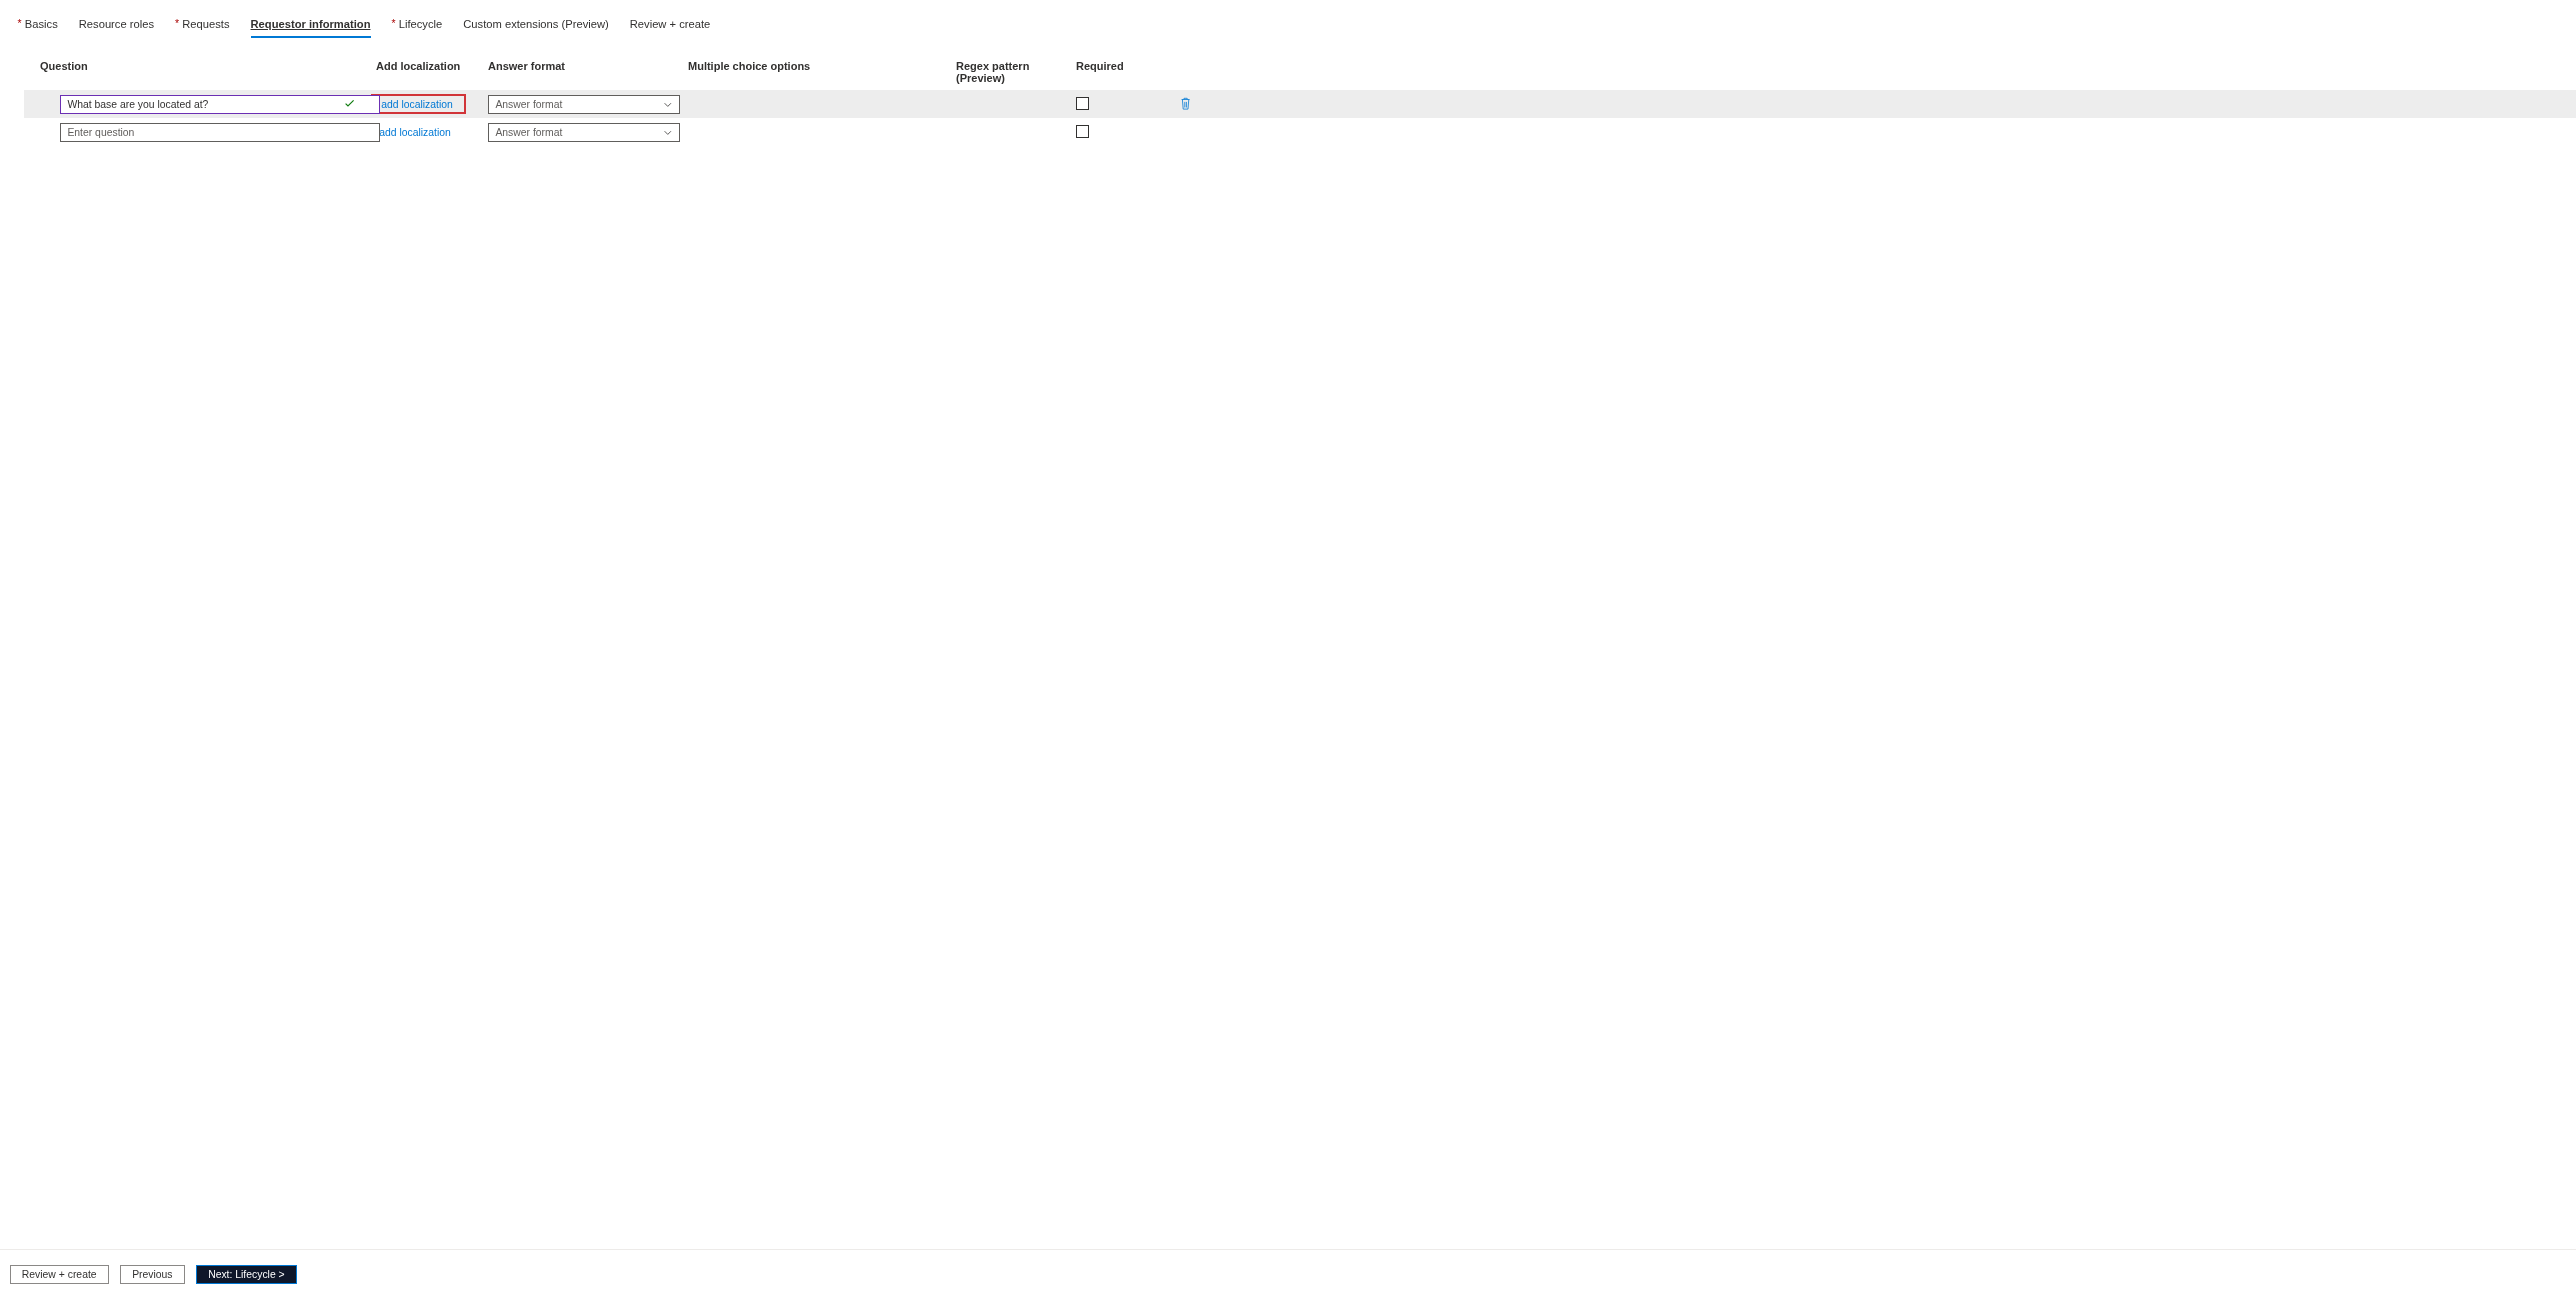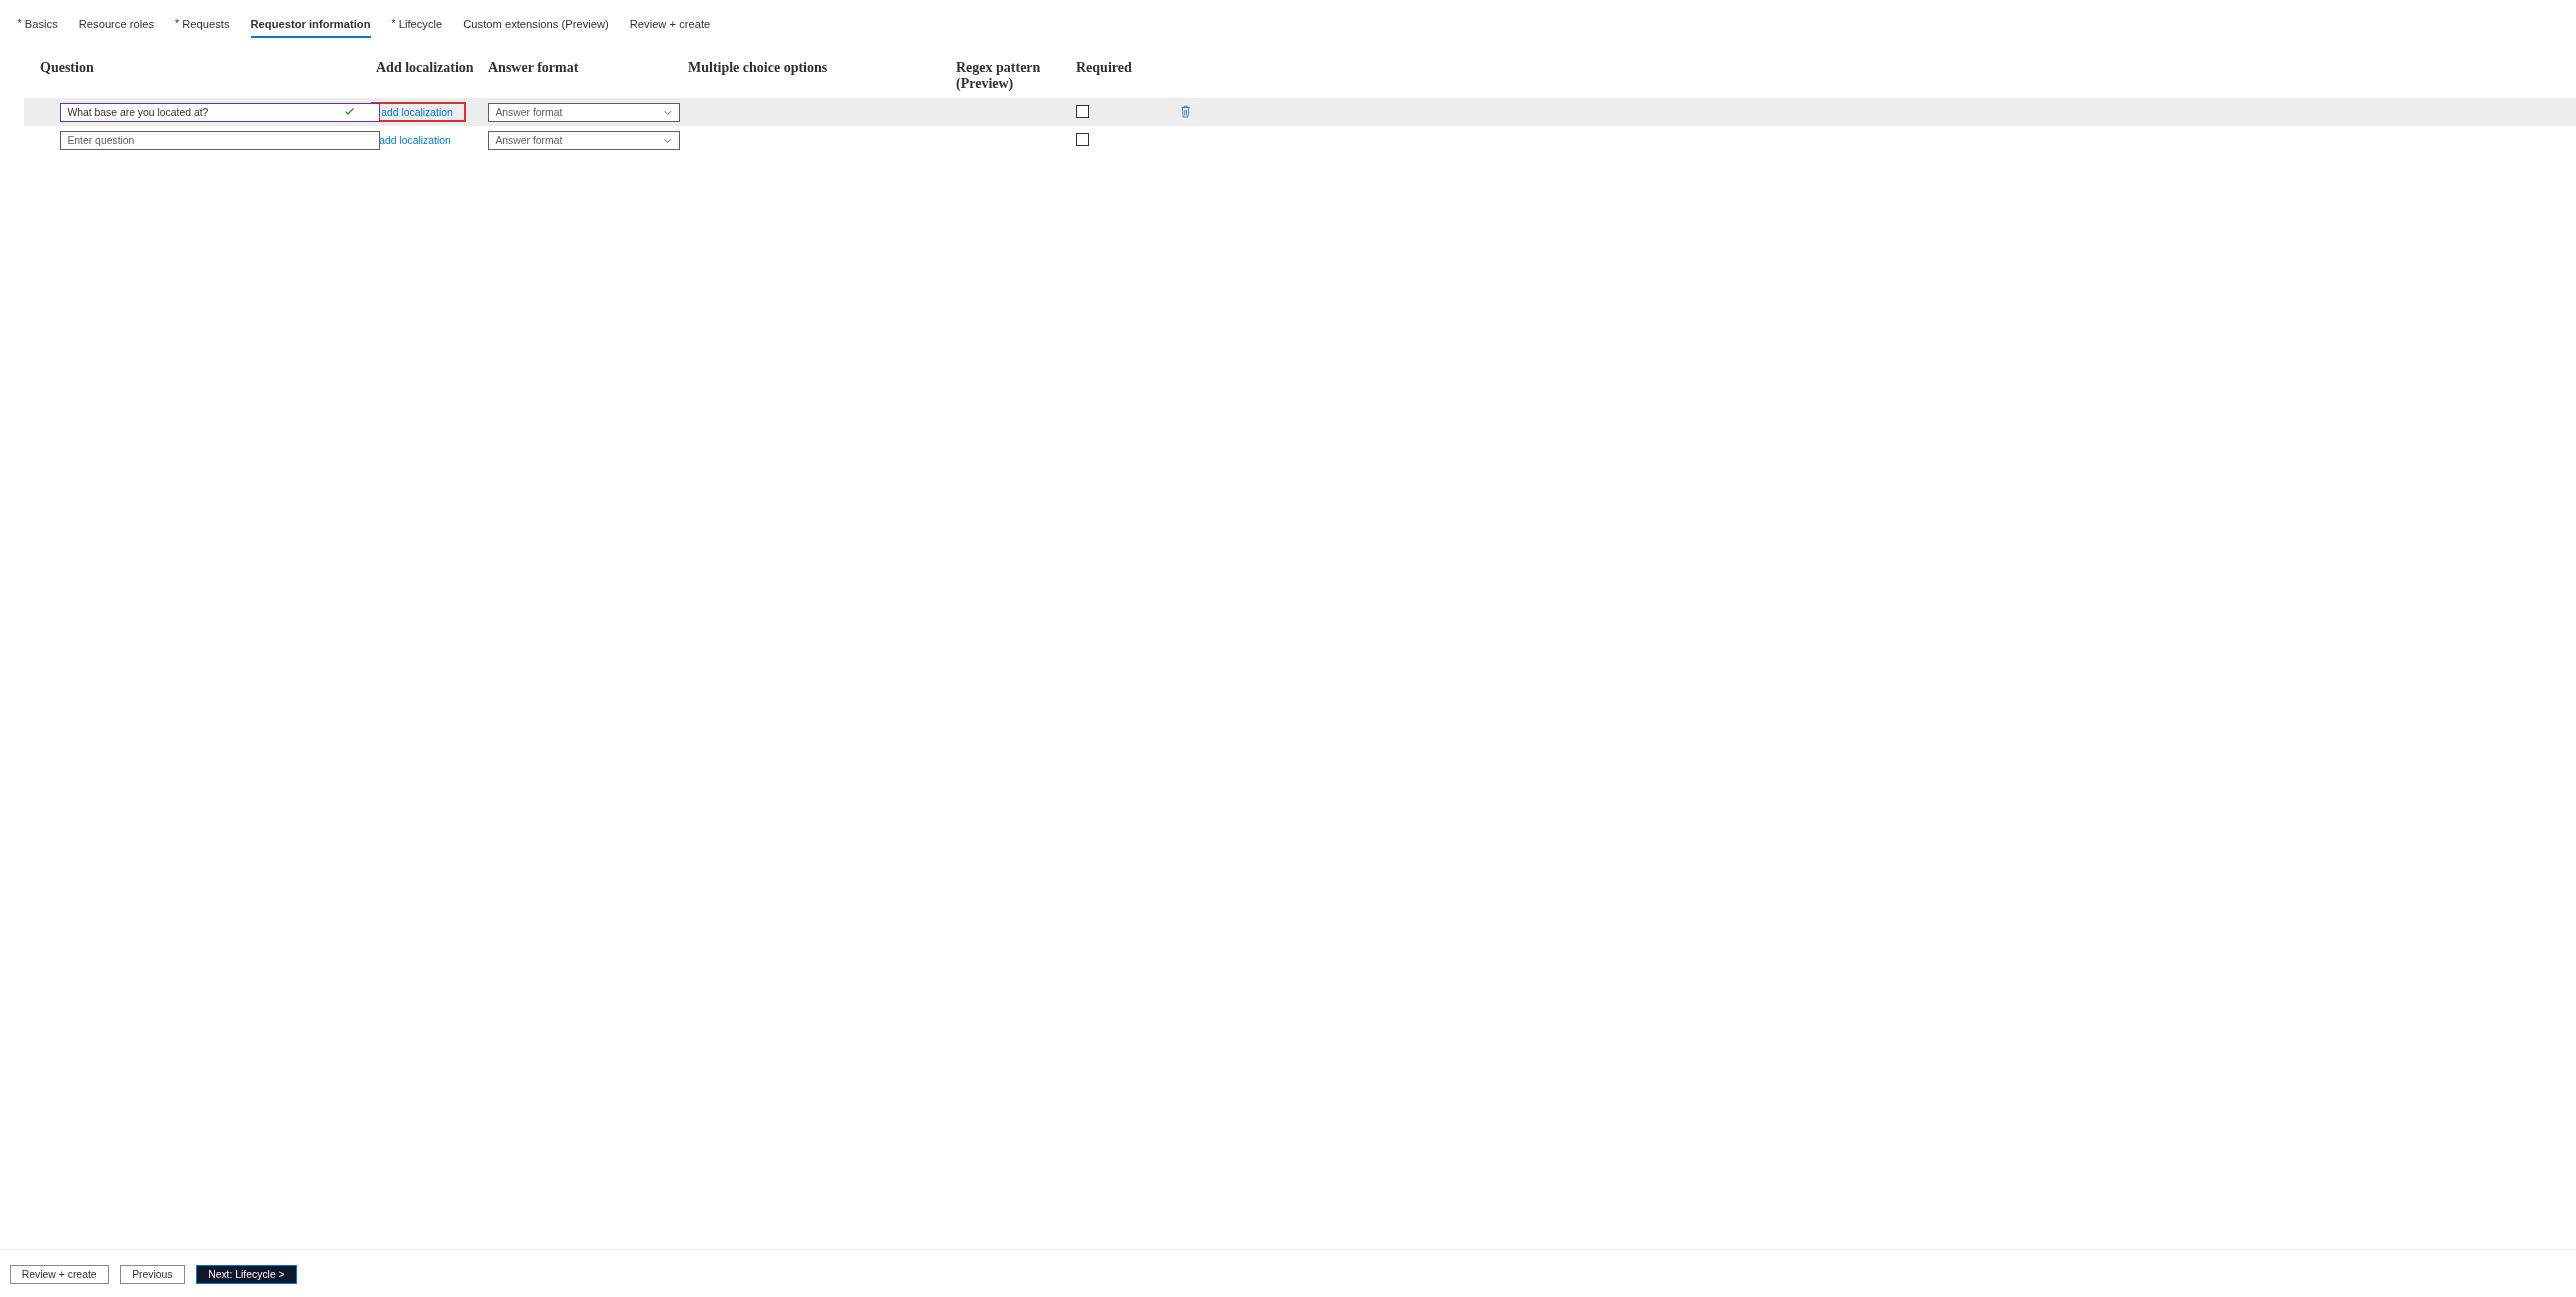--- a/index.html
+++ b/index.html
@@ -2,35 +2,35 @@
 <html style="font-size:13px"><head>
 <meta charset="utf-8">
 <style>
   * { box-sizing: border-box; margin: 0; padding: 0; }
   body { font-family: "Segoe UI", -apple-system, BlinkMacSystemFont, sans-serif; font-size: 10.4px; color: #323130; background: #fff; }
   
   .page { width: 2576px; height: 1298px; position: relative; transform-origin: top left; }
   
   .top-tabs { display: flex; gap: 21px; padding: 17.6px 0 0 17.6px; align-items: flex-end; }
   .top-tab { font-size: 11.2px; color: #323130; cursor: pointer; padding-bottom: 8px; position: relative; }
-  .top-tab.active { font-weight: 600; }
+  .top-tab.active { font-weight: 600; text-decoration: underline; }
   .top-tab.active::after { content: ""; position: absolute; left: 0; right: 0; bottom: 0; height: 1.6px; background: #0078d4; }
   .asterisk { color: #a80000; margin-right: 3.2px; font-size: 10.4px; vertical-align: top; }
   
   .description { padding: 11.2px 0 0 17.6px; font-size: 10.4px; color: #323130; }
   .learn-more { color: #0078d4; text-decoration: none; cursor: pointer; }
   .ext-icon { display: inline-block; width: 8px; height: 8px; margin-left: 2.4px; vertical-align: middle; }
   
   .sub-tabs { display: flex; gap: 21px; padding: 32px 0 0 24px; }
   .sub-tab { font-size: 11.2px; color: #323130; cursor: pointer; padding-bottom: 6.4px; position: relative; }
   .sub-tab.active { font-weight: 600; }
   .sub-tab.active::after { content: ""; position: absolute; left: 0; right: 0; bottom: 0; height: 1.6px; background: #0078d4; }
   
   .table-area { padding: 16px 0 0 24px; }
-  .headers { display: flex; font-size: 14px; font-weight: 600; color: #323130; padding: 6.4px 16px 6.4px 16px; font-family: Liberation Serif, serif; }
+  .headers { display: flex; font-size: 11px; font-weight: 600; color: #323130; padding: 6.4px 16px 6.4px 16px; }
   .col-question { width: 336px; }
   .col-localization { width: 112px; }
   .col-answer { width: 200px; }
   .col-multiple { width: 268px; }
   .col-regex { width: 120px; }
   .col-required { width: 104px; }
   .col-delete { width: 32px; }
   
   .row { display: flex; align-items: center; padding: 3.2px 16px; min-height: 28px; }
   .row.filled { background: #ededed; }

